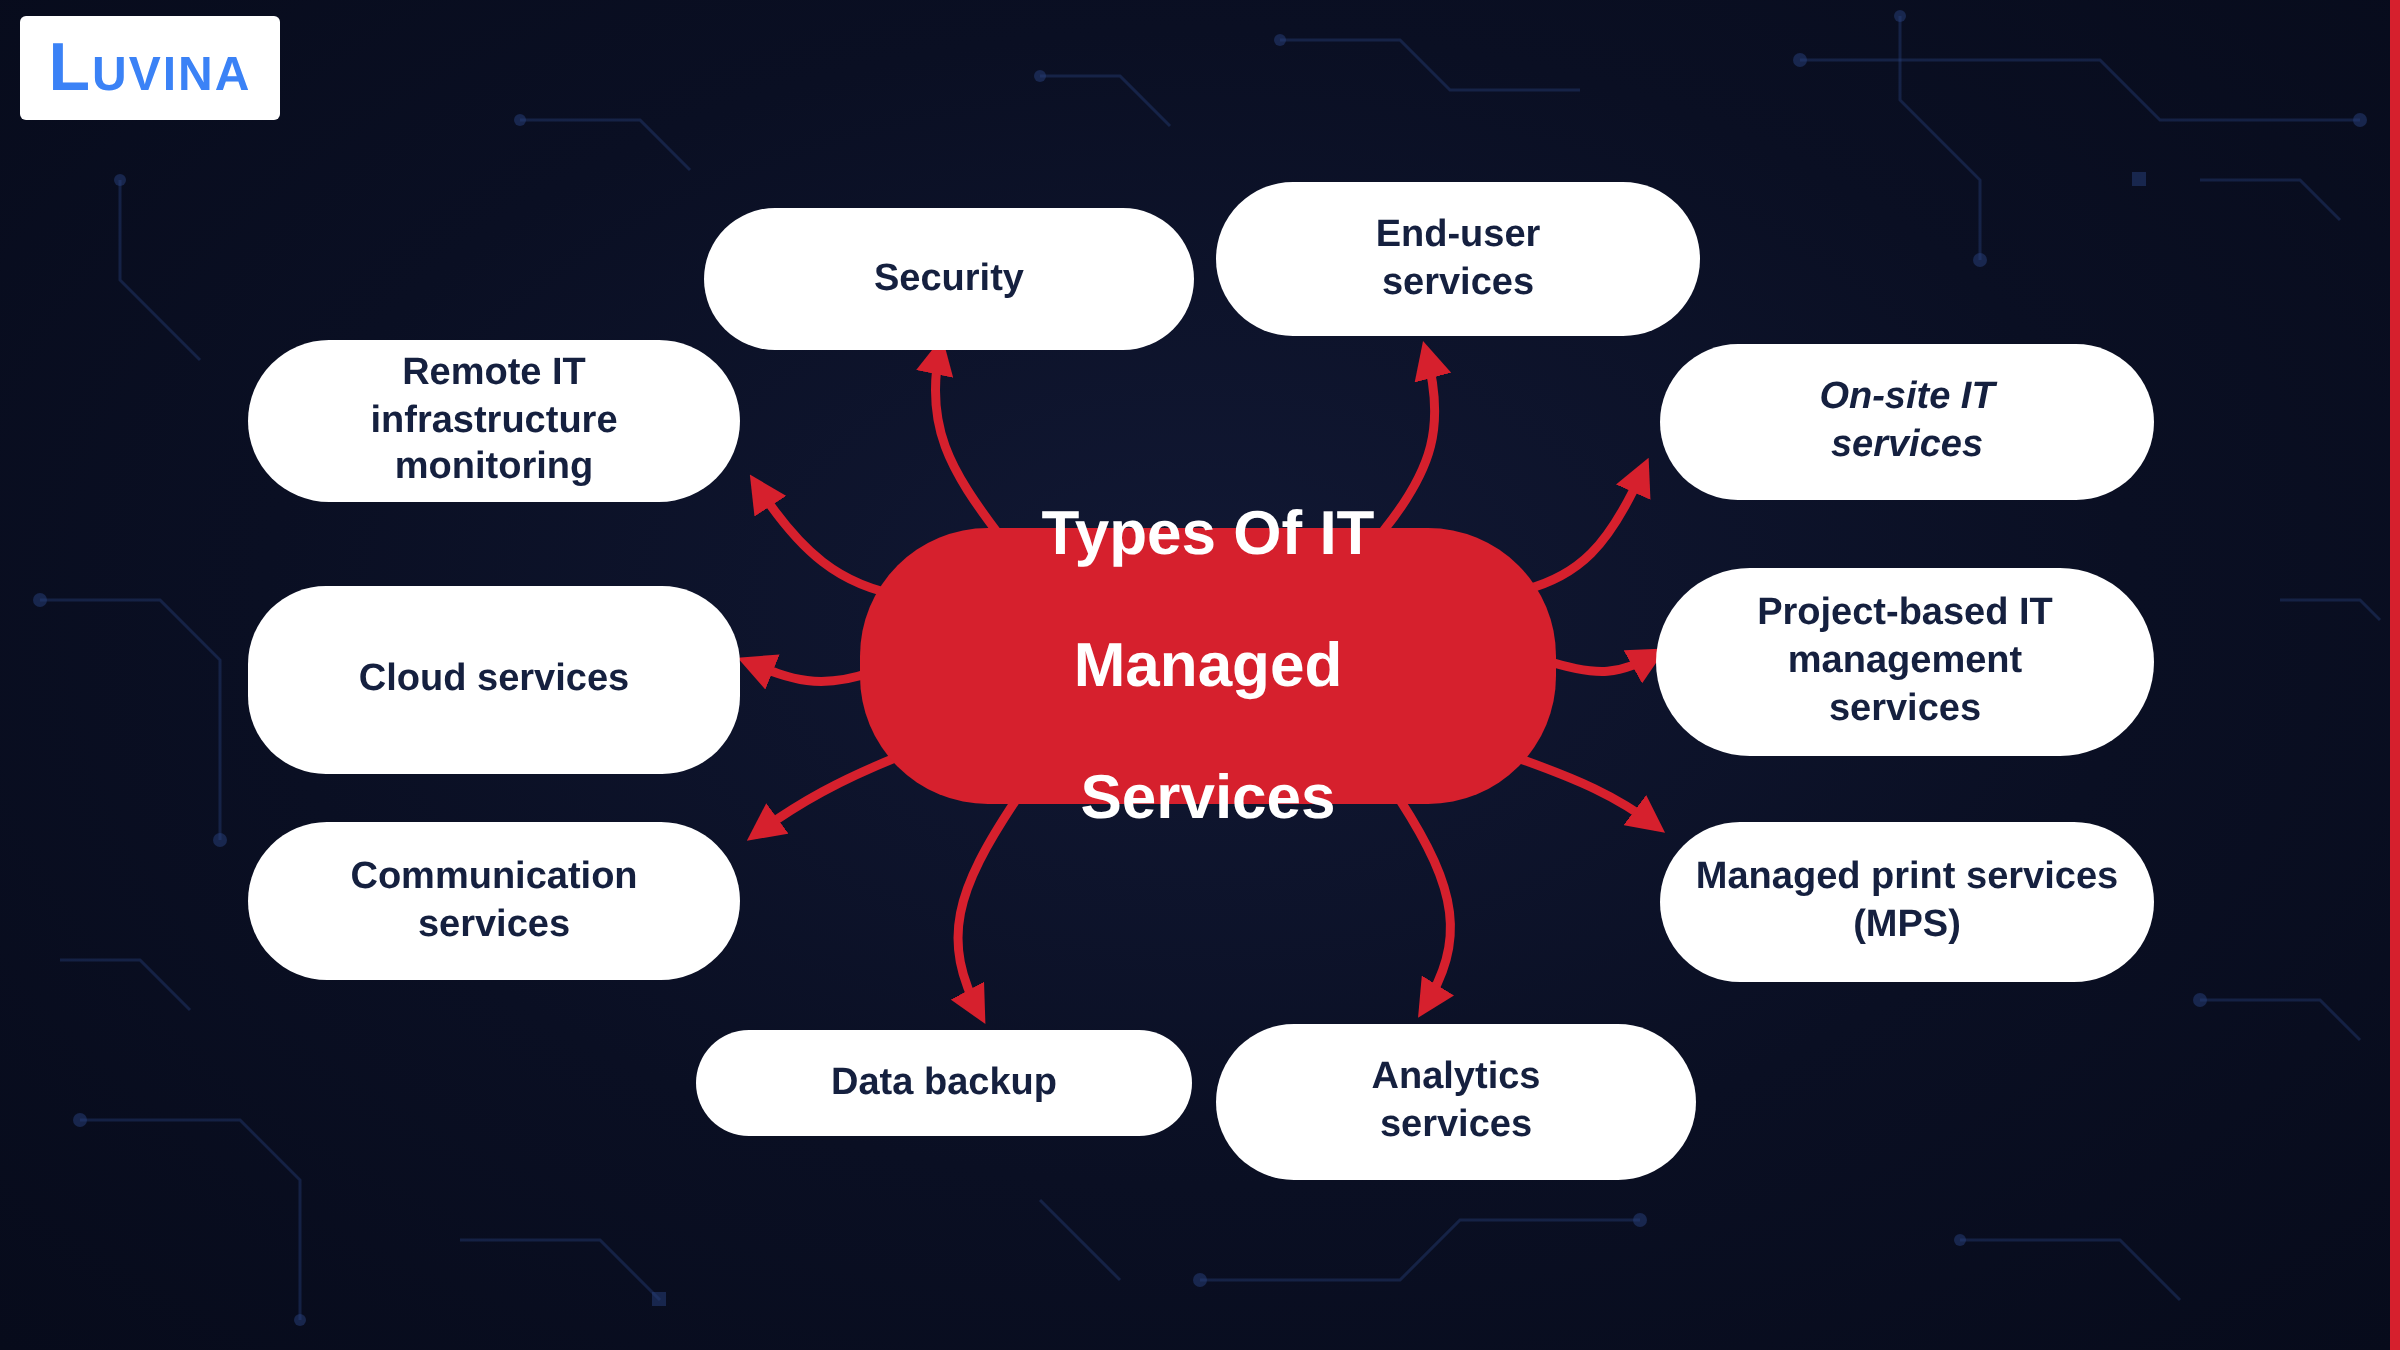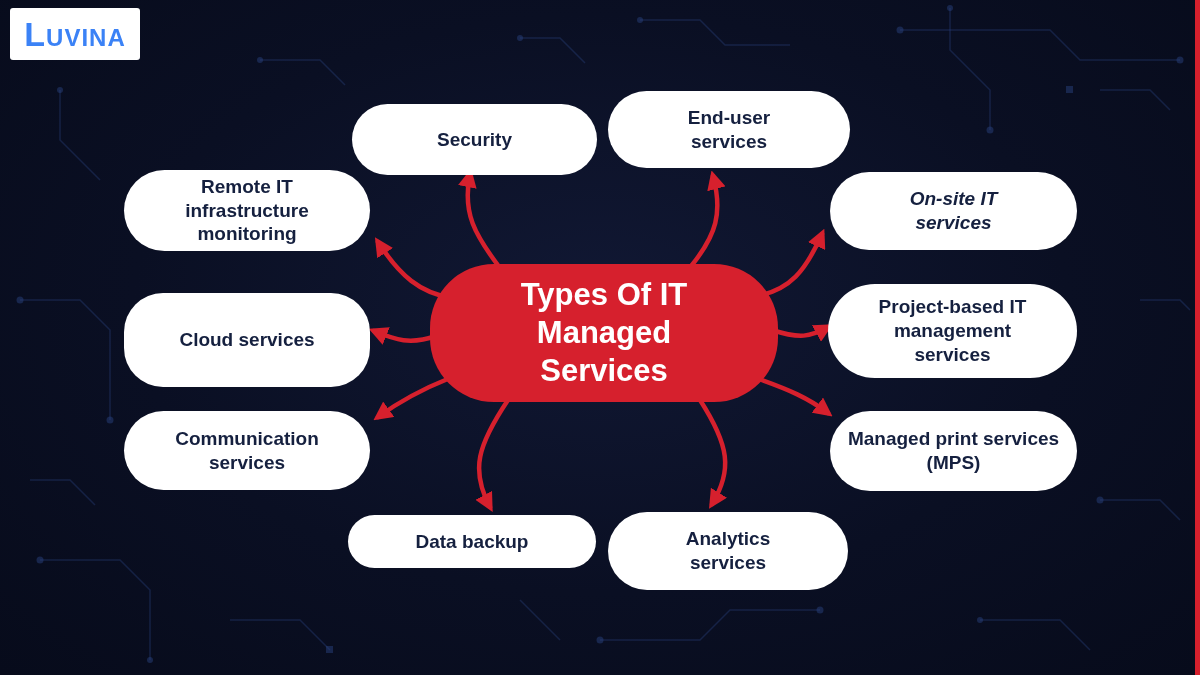--- a/index.html
+++ b/index.html
@@ -19,21 +19,21 @@
   .node {
     position:absolute; background:#ffffff; color:#15203f;
     display:flex; align-items:center; justify-content:center; text-align:center;
     font-weight:700; font-size:19px; line-height:1.25; padding:8px 14px;
   }
   .node span { display:inline-block; }
   .center-node {
     position:absolute; left:430px; top:264px; width:348px; height:138px;
     background:#d6202d; border-radius:64px; color:#ffffff;
     display:flex; flex-direction:column; align-items:center; justify-content:center;
-    font-weight:800; font-size:31px; line-height:1.22; text-align:center;
+    font-weight:800; font-size:31px; line-height:1.22; text-align:center;gap:28px;
   }
   
   .n-security       { left:352px; top:94px;  width:245px; height:71px; border-radius:36px;margin-top:10px; }
   .n-enduser        { left:608px; top:91px;  width:242px; height:77px; border-radius:39px; }
   .n-remote         { left:124px; top:170px; width:246px; height:81px; border-radius:41px; }
   .n-onsite         { left:830px; top:172px; width:247px; height:78px; border-radius:39px;font-style:italic; }
   .n-cloud          { left:124px; top:293px; width:246px; height:94px; border-radius:39px; }
   .n-project        { left:828px; top:284px; width:249px; height:94px; border-radius:47px; }
   .n-communication  { left:124px; top:411px; width:246px; height:79px; border-radius:40px; }
   .n-print          { left:830px; top:411px; width:247px; height:80px; border-radius:40px; }

